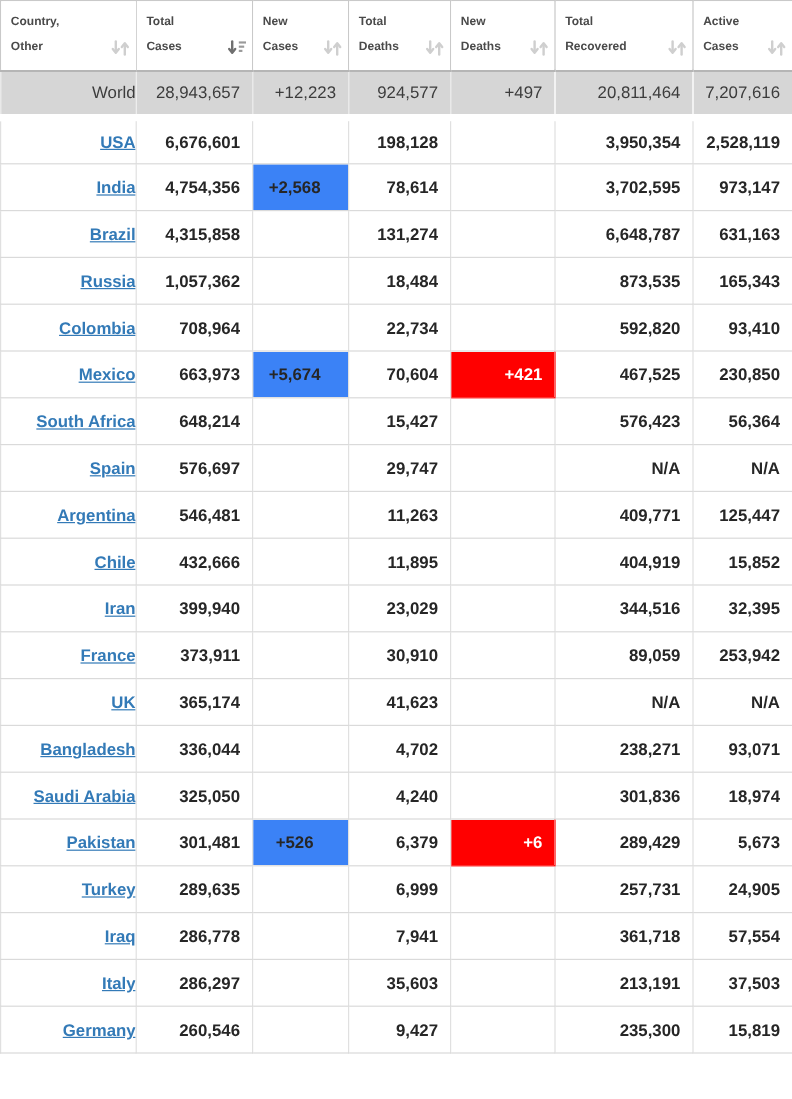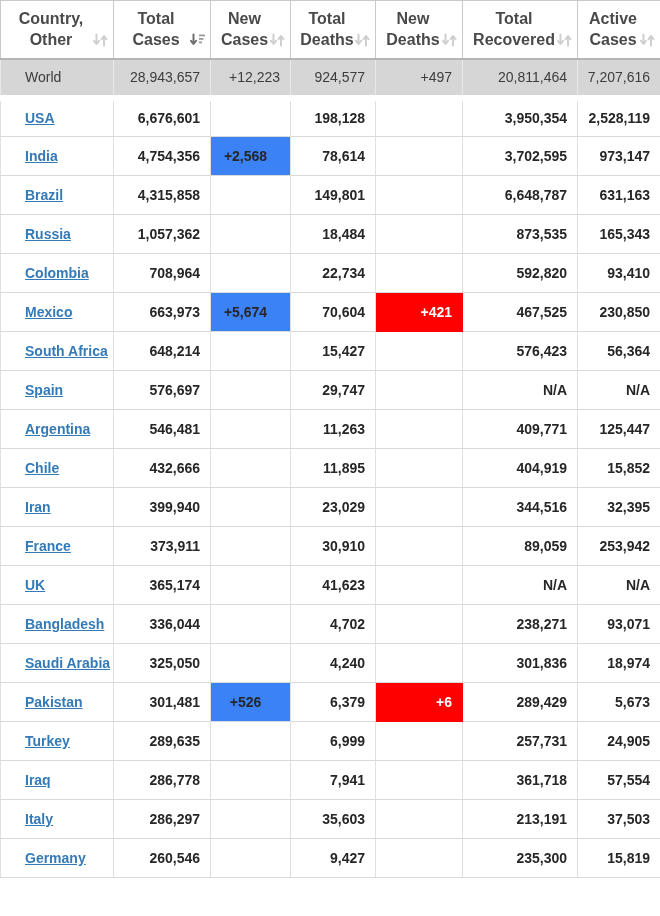--- a/index.html
+++ b/index.html
@@ -13,24 +13,24 @@
     border: 1px solid #cfcfcf;
   }
 
   
   thead tr { height: 58px; }
   th {
     position: relative;
     background: #ffffff;
     border: 1px solid #c9c9c9;
     border-bottom: 2px solid #b5b5b5;
-    text-align: center;
+    text-align: left;
     vertical-align: middle;
     padding: 4px 20px 4px 8px;
-    font-size: 16px;
+    font-size: 10px;
     font-weight: 700;
     color: #4a4a4a;
   }
   th .l1, th .l2 { display: block; line-height: 21px; }
   .sort-icon {
     position: absolute;
     right: 4px;
     bottom: 11px;
     width: 17px;
     height: 14px;
@@ -48,21 +48,21 @@
     padding: 0;
     overflow: hidden;
     white-space: nowrap;
   }
   td.num {
     text-align: right;
     padding-right: 10px;
     font-weight: 700;
     color: #262626;
   }
-  td.c-name { padding-left: 24px; text-align: left; }
+  td.c-name { padding-left: 8px; text-align: right; }
   td.c-name a {
     color: #337ab7;
     font-weight: 700;
     text-decoration: underline;
   }
 
   
   tr.world td {
     background: #d6d6d6;
     border-left-color: #e9e9e9;
@@ -226,21 +226,21 @@
           <td class="num hl-yellow">+2,568</td>
           <td class="num">78,614</td>
           <td class="num"></td>
           <td class="num">3,702,595</td>
           <td class="num">973,147</td>
         </tr>
         <tr>
           <td class="c-name"><a href="#">Brazil</a></td>
           <td class="num">4,315,858</td>
           <td class="num"></td>
-          <td class="num">149,801</td>
+          <td class="num">131,274</td>
           <td class="num"></td>
           <td class="num">6,648,787</td>
           <td class="num">631,163</td>
         </tr>
         <tr>
           <td class="c-name"><a href="#">Russia</a></td>
           <td class="num">1,057,362</td>
           <td class="num"></td>
           <td class="num">18,484</td>
           <td class="num"></td>

